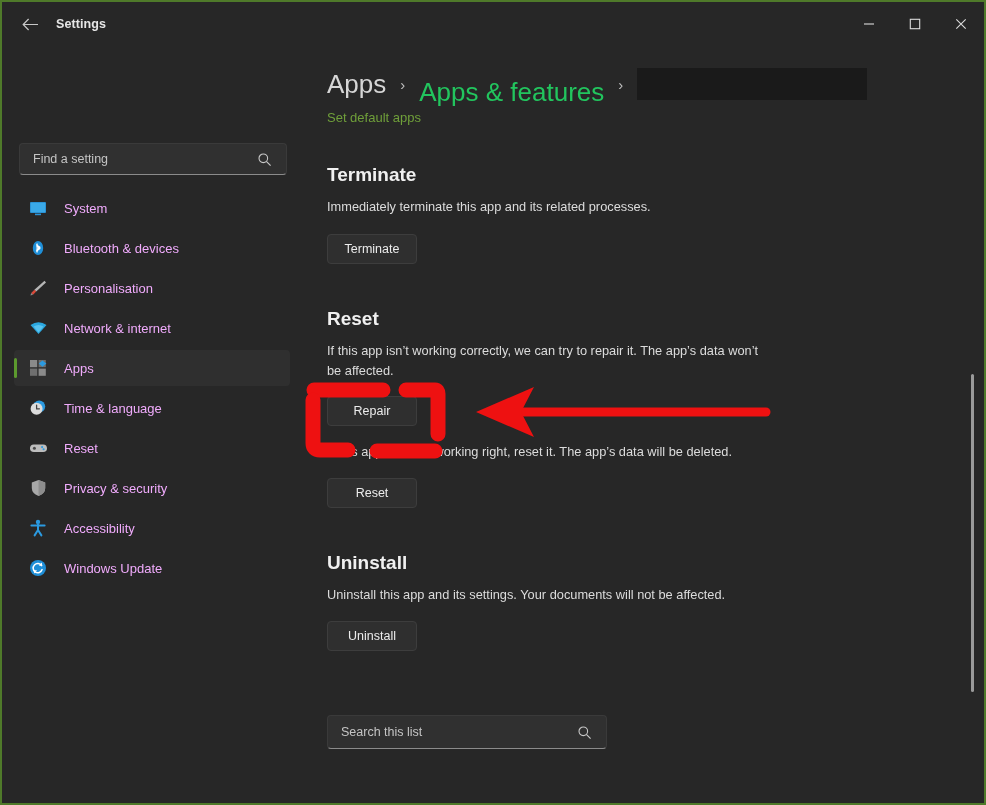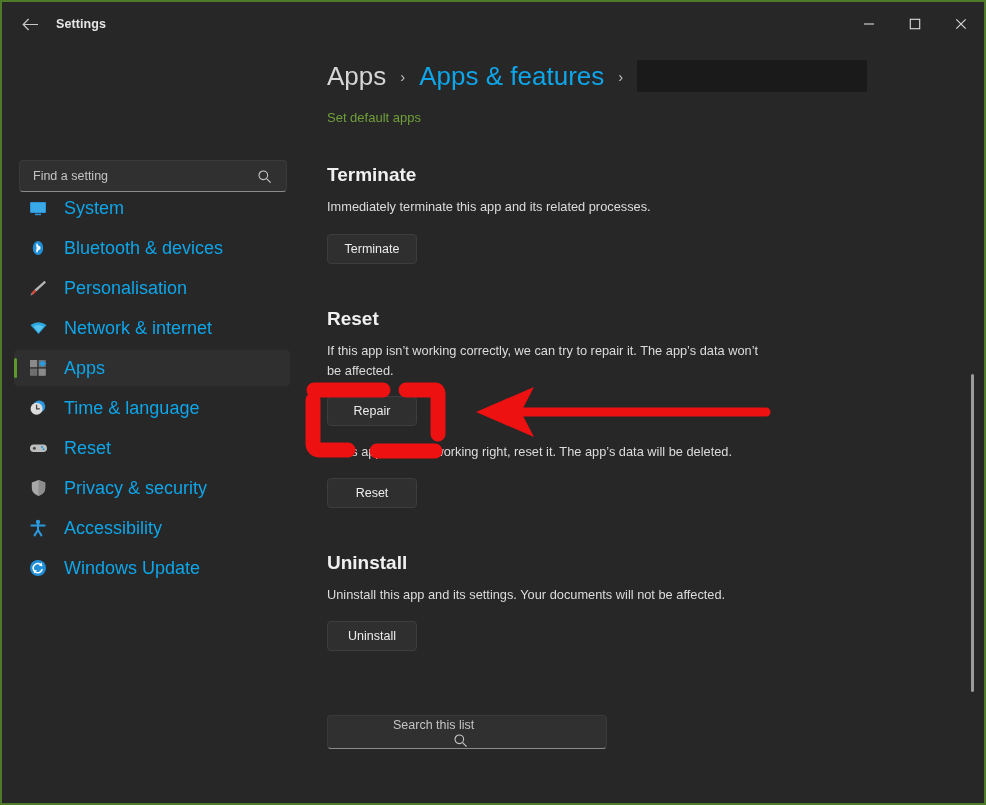--- a/index.html
+++ b/index.html
@@ -48,21 +48,21 @@
   }
   .wc svg { display: block; }
 
   
   #sidebar {
     position: absolute; top: 44px; left: 0;
     width: 300px; height: 759px;
     background: #272727;
   }
   #search-wrap {
-    position: absolute; left: 17px; top: 114px;
+    position: absolute; left: 17px; top: 97px;
     width: 268px; height: 32px;
     background: #303030;
     border: 1px solid #3a3a3a;
     border-bottom: 1px solid #8b8b8b;
     border-radius: 4px;
     display: flex; align-items: center;
   }
   #search-input {
     flex: 1; background: transparent; border: 0; outline: 0;
     color: #d2d2d2; font-size: 12.5px;
@@ -85,35 +85,35 @@
     content: ""; position: absolute;
     left: 0px; top: 8px;
     width: 3px; height: 20px;
     background: #5c9a2e; border-radius: 2px;
   }
   .nav-ico {
     width: 20px; height: 20px; margin-right: 16px;
     display: flex; align-items: center; justify-content: center;
     flex: 0 0 20px;
   }
-  .nav-label { color: #0ea5e9; font-size: 18px; }
+  .nav-label { color: #f0abfc; font-size: 13px; }
 
   
   #main {
     position: absolute; top: 44px; left: 300px;
     width: 682px; height: 759px;
     background: #272727;
     overflow: hidden;
   }
   #breadcrumb {
     position: absolute; top: 14px; left: 25px;
     display: flex; align-items: center; gap: 14px;
   }
   .crumb { color: #d6d6d6; font-size: 26px; }
-  .crumb.strong { color: #0ea5e9; }
+  .crumb.strong { color: #22c55e; margin-top: 17px; }
   .crumb-sep { color: #c0c0c0; font-size: 15px; }
   #redaction {
     width: 230px; height: 32px;
     background: #1a1a1a;
   }
 
   #scrollzone {
     position: absolute; top: 60px; left: 0;
     width: 682px; height: 699px;
     overflow: hidden;
@@ -142,21 +142,21 @@
     font-family: "Liberation Sans", sans-serif;
     padding: 0 14px;
   }
   #addon-search {
     margin-left: 25px;
     width: 280px; height: 34px;
     background: #303030;
     border: 1px solid #3a3a3a;
     border-bottom: 1px solid #8b8b8b;
     border-radius: 4px;
-    display: flex; align-items: center; flex-direction: column;
+    display: flex; align-items: center;
   }
   #addon-search input {
     flex: 1; background: transparent; border: 0; outline: 0;
     color: #d2d2d2; font-size: 12.5px;
     font-family: "Liberation Sans", sans-serif;
     padding-left: 13px;
   }
   #addon-search input::placeholder { color: #c4c4c4; opacity: 1; }
 
   

